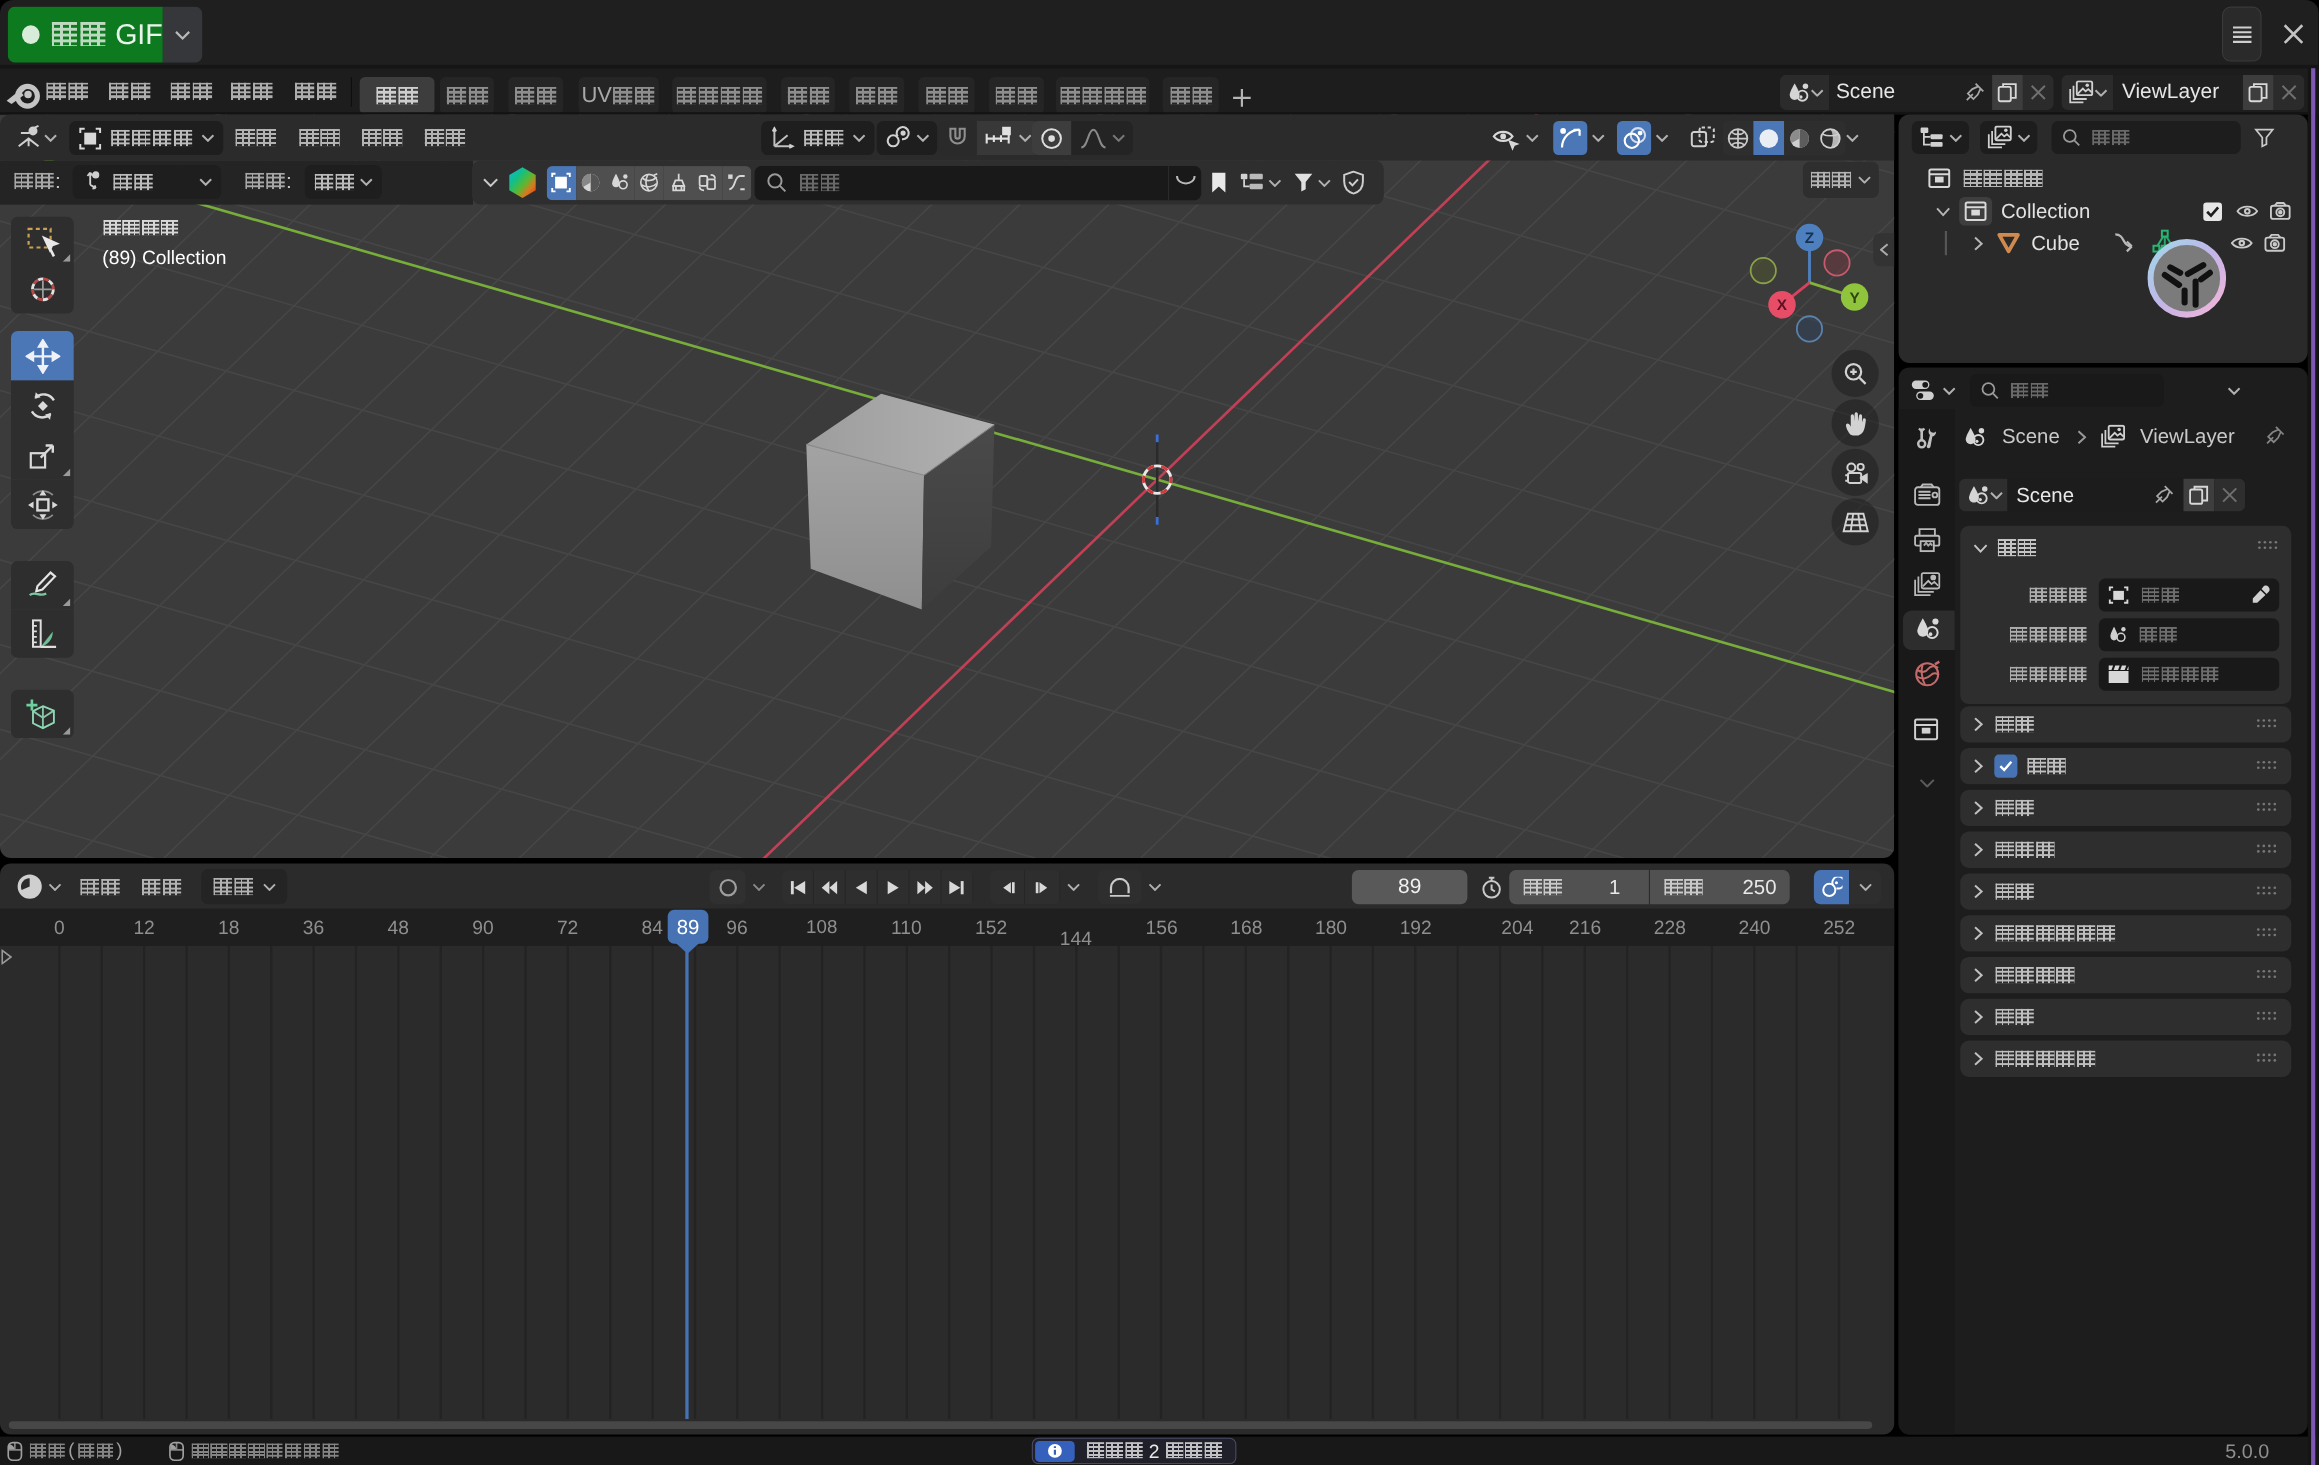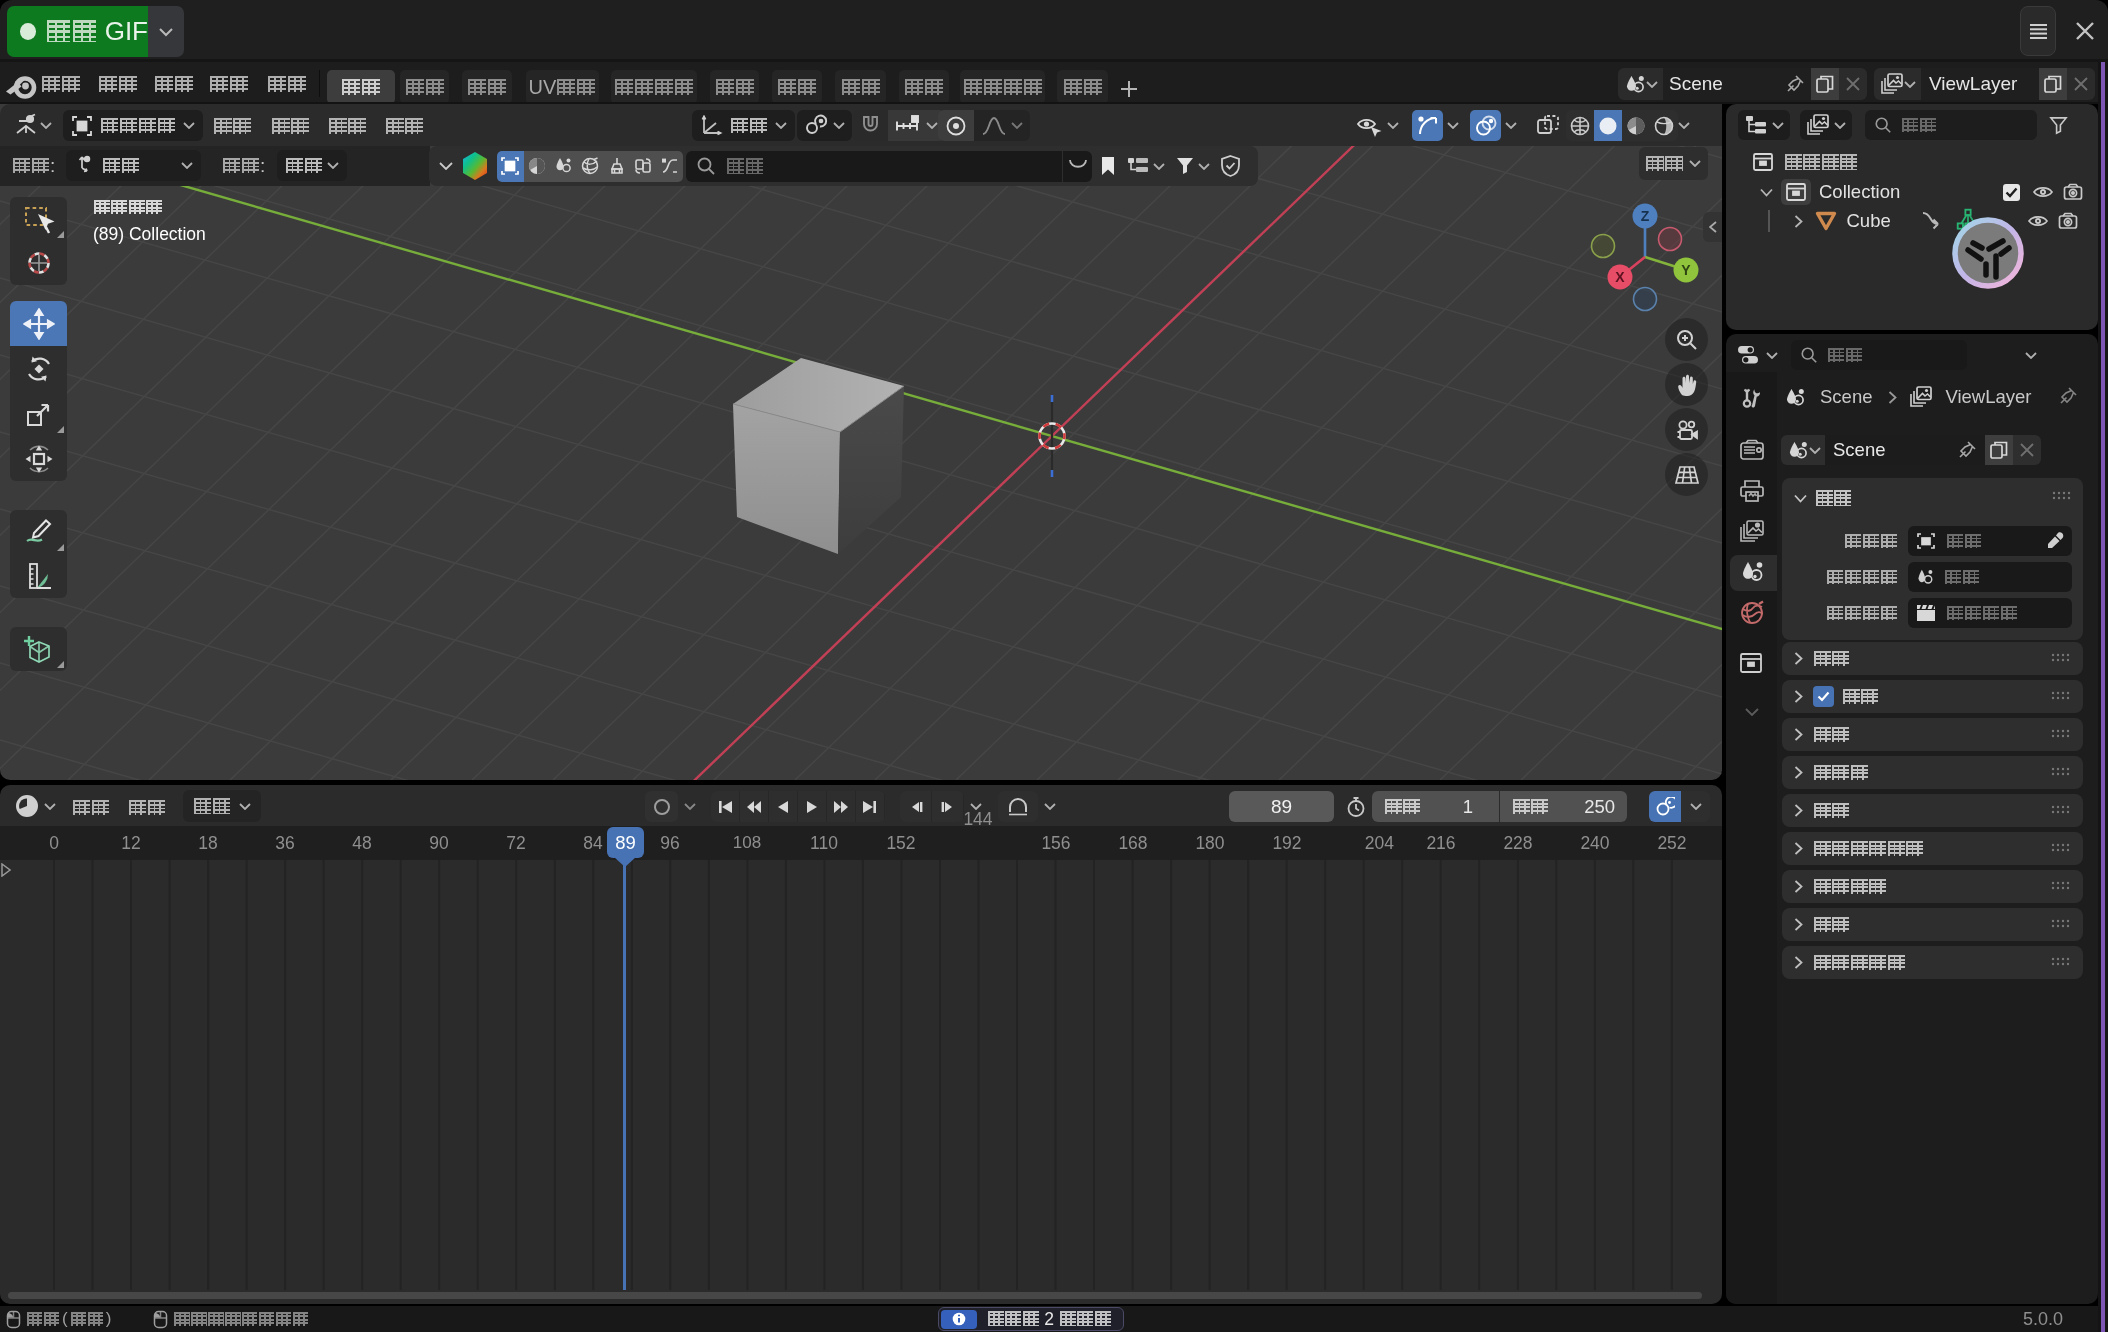--- a/index.html
+++ b/index.html
@@ -1337,21 +1337,21 @@
 <div class="a" style="left:178px;top:833px;width:60px;text-align:center;font-size:17.5px;color:#8f8f8f">18</div>
 <div class="a" style="left:255px;top:833px;width:60px;text-align:center;font-size:17.5px;color:#8f8f8f">36</div>
 <div class="a" style="left:332px;top:833px;width:60px;text-align:center;font-size:17.5px;color:#8f8f8f">48</div>
 <div class="a" style="left:409px;top:833px;width:60px;text-align:center;font-size:17.5px;color:#8f8f8f">90</div>
 <div class="a" style="left:486px;top:833px;width:60px;text-align:center;font-size:17.5px;color:#8f8f8f">72</div>
 <div class="a" style="left:563px;top:833px;width:60px;text-align:center;font-size:17.5px;color:#8f8f8f">84</div>
 <div class="a" style="left:640px;top:833px;width:60px;text-align:center;font-size:17.5px;color:#8f8f8f">96</div>
 <div class="a" style="left:717px;top:833px;width:60px;text-align:center;font-size:17px;color:#8f8f8f">108</div>
 <div class="a" style="left:794px;top:833px;width:60px;text-align:center;font-size:17.5px;color:#8f8f8f">110</div>
 <div class="a" style="left:871px;top:833px;width:60px;text-align:center;font-size:17.5px;color:#8f8f8f">152</div>
-<div class="a" style="left:948px;top:809px;width:60px;text-align:center;font-size:17.5px;color:#8f8f8f">144</div>
+<div class="a" style="left:948px;top:843px;width:60px;text-align:center;font-size:17.5px;color:#8f8f8f">144</div>
 <div class="a" style="left:1026px;top:833px;width:60px;text-align:center;font-size:17.5px;color:#8f8f8f">156</div>
 <div class="a" style="left:1103px;top:833px;width:60px;text-align:center;font-size:17.5px;color:#8f8f8f">168</div>
 <div class="a" style="left:1180px;top:833px;width:60px;text-align:center;font-size:17.5px;color:#8f8f8f">180</div>
 <div class="a" style="left:1257px;top:833px;width:60px;text-align:center;font-size:17.5px;color:#8f8f8f">192</div>
 <div class="a" style="left:1334px;top:833px;width:60px;text-align:right;font-size:17.5px;color:#8f8f8f">204</div>
 <div class="a" style="left:1411px;top:833px;width:60px;text-align:center;font-size:17.5px;color:#8f8f8f">216</div>
 <div class="a" style="left:1488px;top:833px;width:60px;text-align:center;font-size:17.5px;color:#8f8f8f">228</div>
 <div class="a" style="left:1565px;top:833px;width:60px;text-align:center;font-size:17.5px;color:#8f8f8f">240</div>
 <div class="a" style="left:1642px;top:833px;width:60px;text-align:center;font-size:17.5px;color:#8f8f8f">252</div>
 <div class="a" style="left:607px;top:827px;width:37px;height:31px;background:#4772b3;border-radius:6px;color:#fff;font-size:18.5px;display:flex;align-items:center;justify-content:center">89</div>

